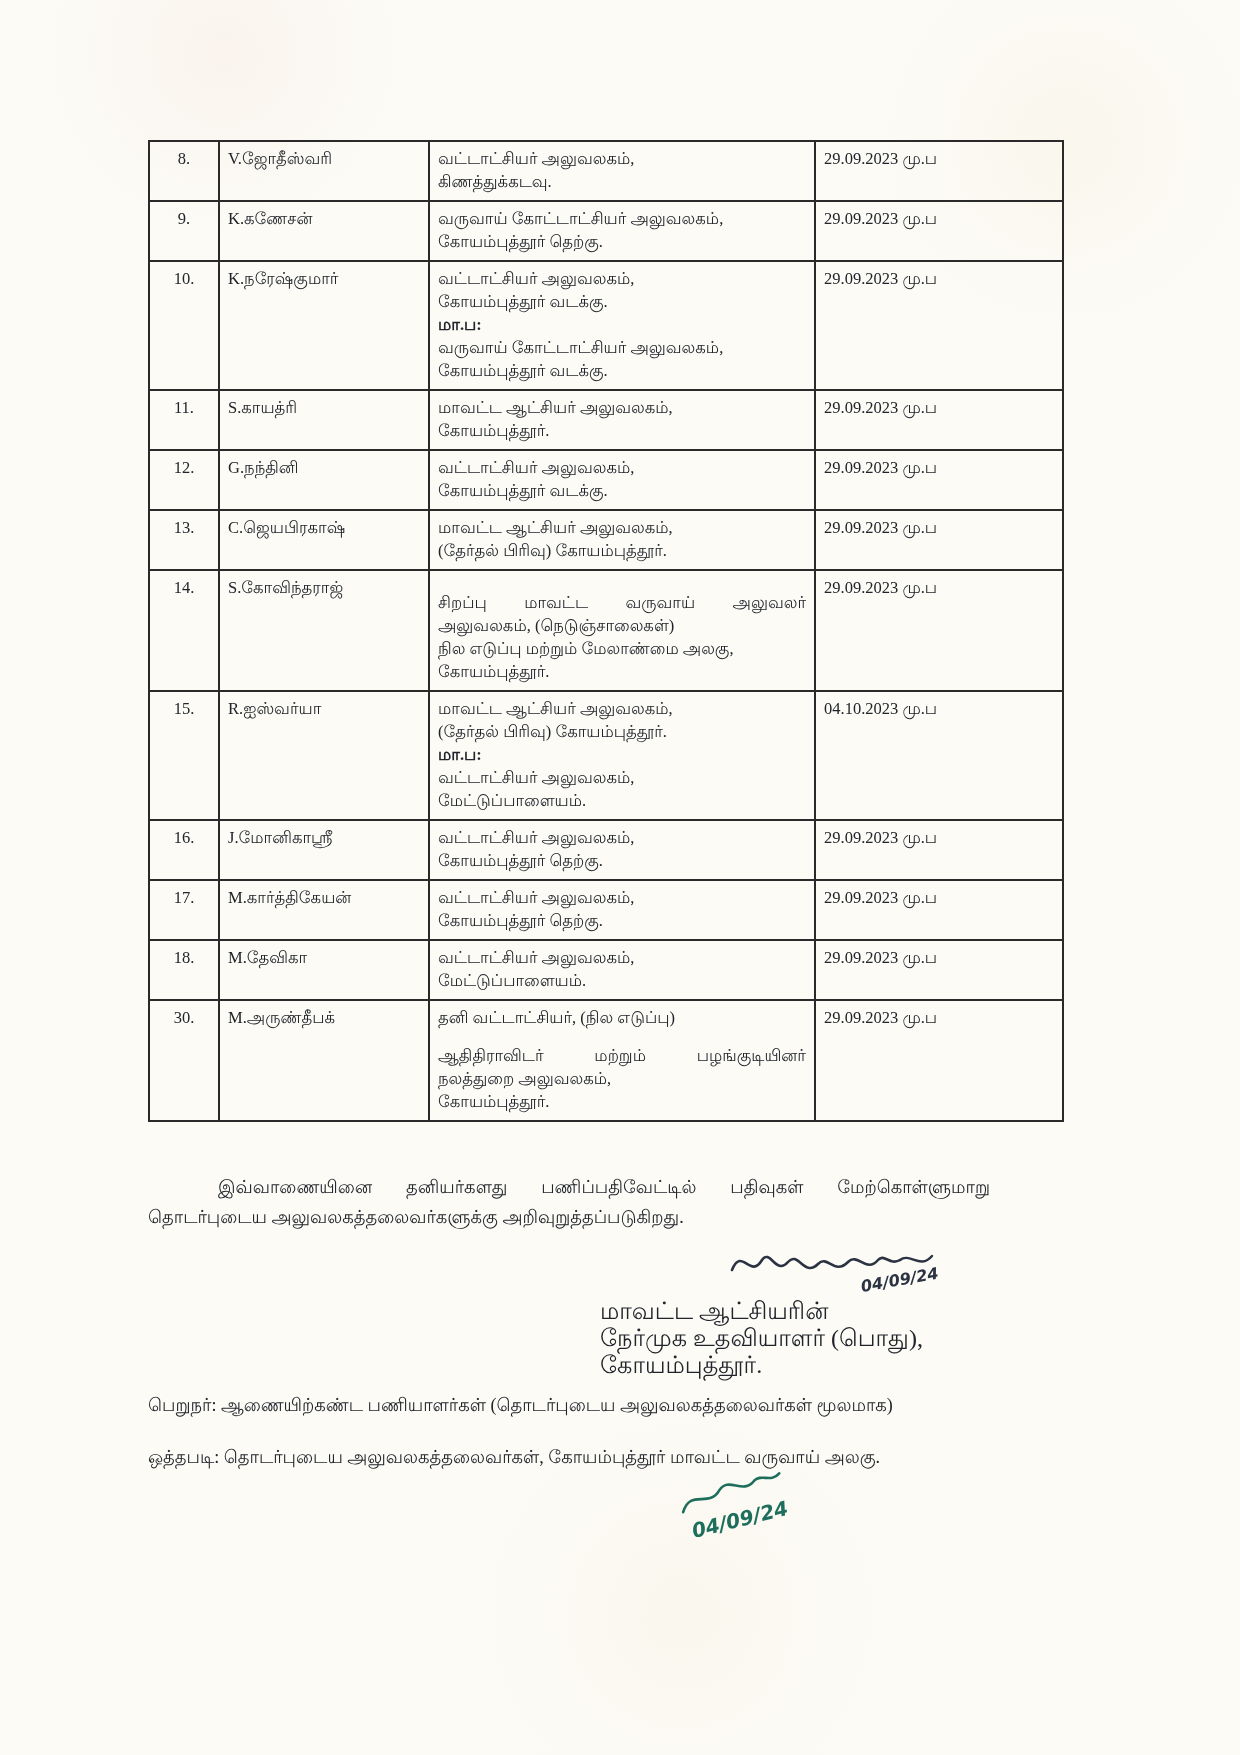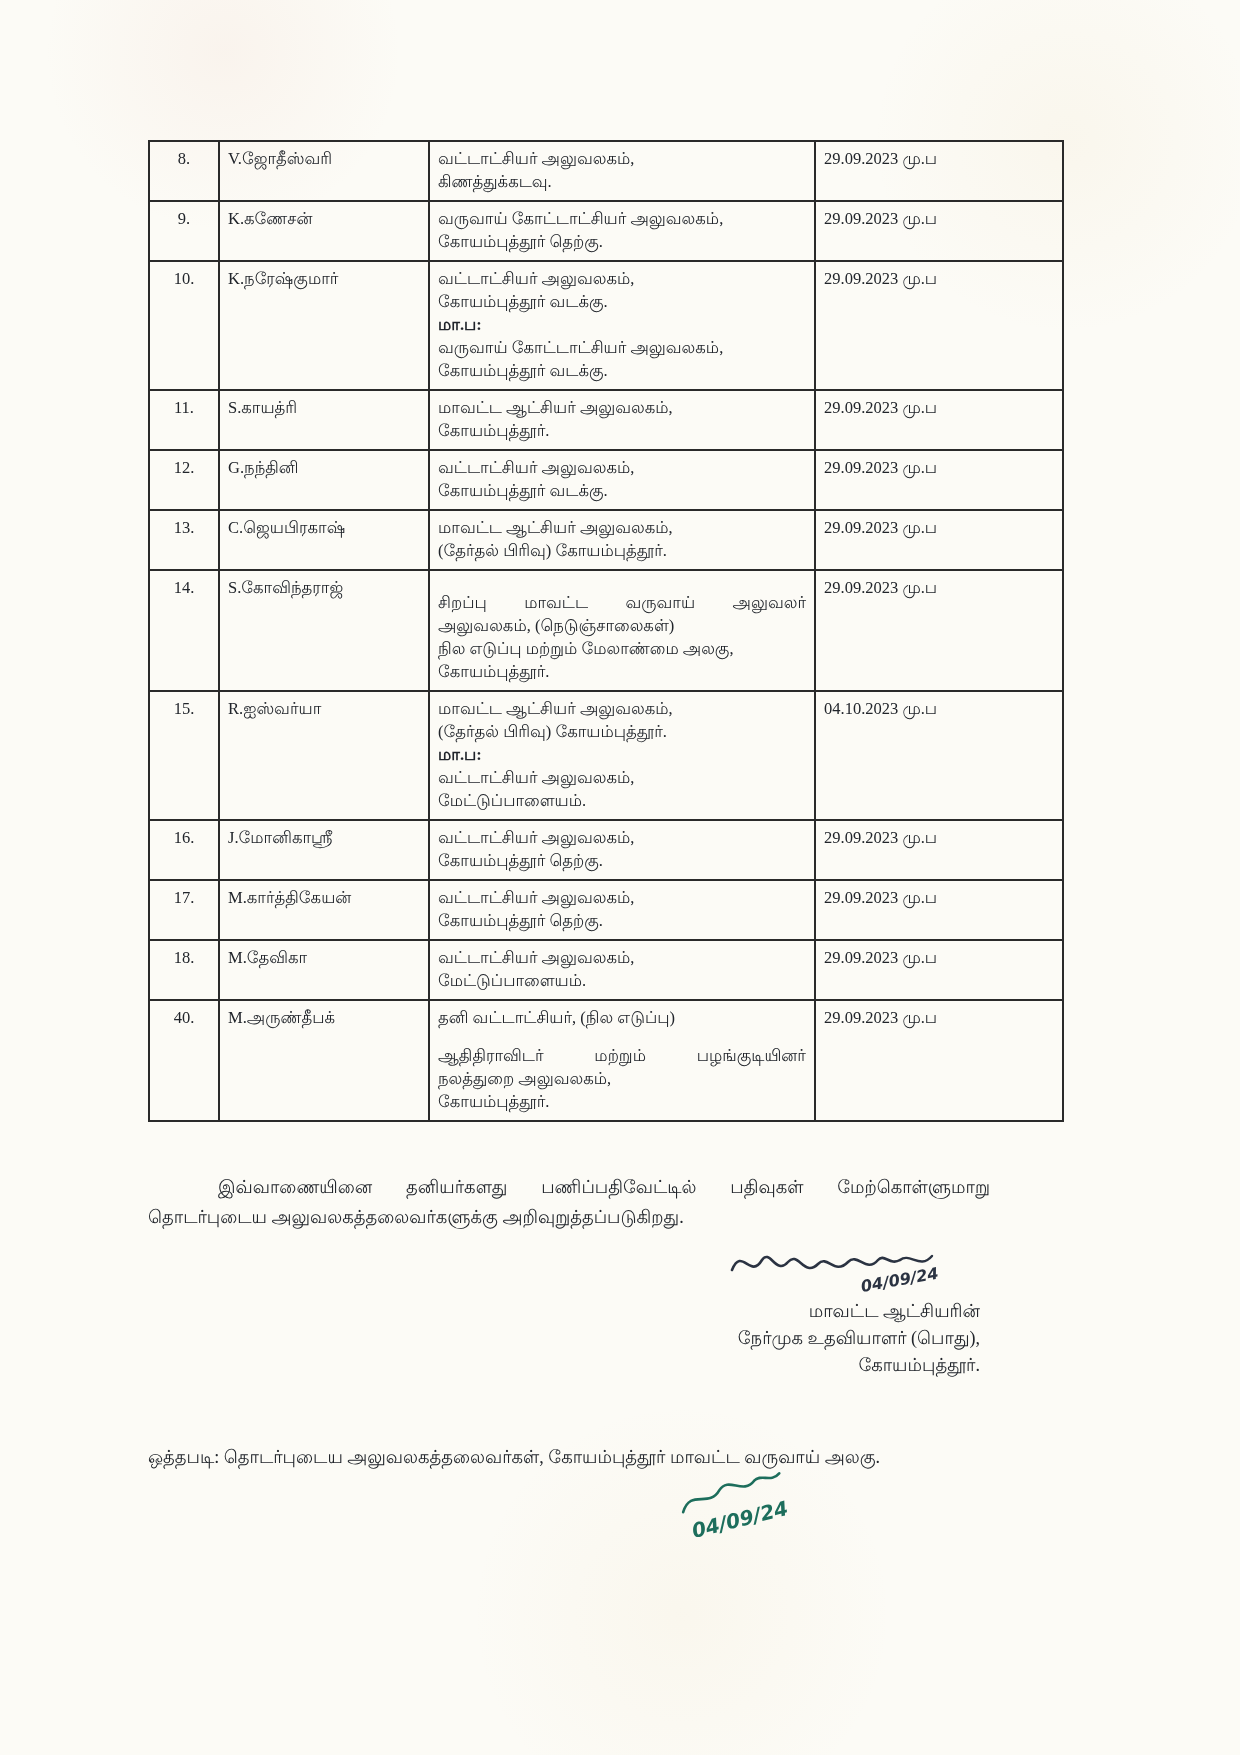--- a/index.html
+++ b/index.html
@@ -40,21 +40,21 @@
   .oline.em{font-weight:bold;}
   .oline.spread{text-align:justify;text-align-last:justify;margin-top:15px;}
   .closing{
     position:absolute;left:148px;top:1172px;width:842px;
     font-size:18px;line-height:30px;
   }
   .closing .l1{text-indent:70px;text-align:justify;text-align-last:justify;}
   .closing .l2{text-align:left;}
   .sign-block{
     position:absolute;left:600px;top:1298px;width:380px;
-    text-align:right;font-size:18px;line-height:27px;
+    text-align:left;font-size:24px;line-height:27px;
   }
   .footer-line{
     position:absolute;left:148px;width:900px;
     font-size:18px;line-height:26px;
   }
   .recv{top:1392px;}
   .copy{top:1444px;}
   .sig-top{position:absolute;left:724px;top:1236px;width:250px;height:66px;}
   .sig-bottom{position:absolute;left:650px;top:1468px;width:190px;height:92px;}
   .hand-date{
@@ -170,21 +170,21 @@
         <tr>
           <td class="c-no">18.</td>
           <td class="c-name">M.தேவிகா</td>
           <td class="c-office">
             <div class="oline">வட்டாட்சியர் அலுவலகம்,</div>
             <div class="oline">மேட்டுப்பாளையம்.</div>
           </td>
           <td class="c-date">29.09.2023 மு.ப</td>
         </tr>
         <tr>
-          <td class="c-no">40.</td>
+          <td class="c-no">30.</td>
           <td class="c-name">M.அருண்தீபக்</td>
           <td class="c-office">
             <div class="oline">தனி வட்டாட்சியர், (நில எடுப்பு)</div>
             <div class="oline spread">ஆதிதிராவிடர் மற்றும் பழங்குடியினர்</div>
             <div class="oline">நலத்துறை அலுவலகம்,</div>
             <div class="oline">கோயம்புத்தூர்.</div>
           </td>
           <td class="c-date">29.09.2023 மு.ப</td>
         </tr>
       </tbody>
@@ -202,20 +202,21 @@
       <text x="138" y="56" transform="rotate(-10 138 56)" font-size="16" fill="#2b3342" class="hand-date">04/09/24</text>
     </svg>
   </div>
 
   <div class="sign-block">
     <div>மாவட்ட ஆட்சியரின்</div>
     <div>நேர்முக உதவியாளர் (பொது),</div>
     <div>கோயம்புத்தூர்.</div>
   </div>
 
+  <div class="footer-line recv">பெறுநர்: ஆணையிற்கண்ட பணியாளர்கள் (தொடர்புடைய அலுவலகத்தலைவர்கள் மூலமாக)</div>
   <div class="footer-line copy">ஒத்தபடி: தொடர்புடைய அலுவலகத்தலைவர்கள், கோயம்புத்தூர் மாவட்ட வருவாய் அலகு.</div>
 
   <div class="sig-bottom">
     <svg width="190" height="92" viewBox="0 0 190 92">
       <path d="M30 34 C 42 12, 56 36, 70 20 C 82 8, 92 30, 106 18 C 114 12, 122 24, 132 16" fill="none" stroke="#1d6e5c" stroke-width="2.6" stroke-linecap="round" transform="rotate(-12 80 24)"></path>
       <text x="44" y="70" transform="rotate(-14 44 70)" font-size="20" fill="#1d6e5c" class="hand-date">04/09/24</text>
     </svg>
   </div>
 
 </div>

